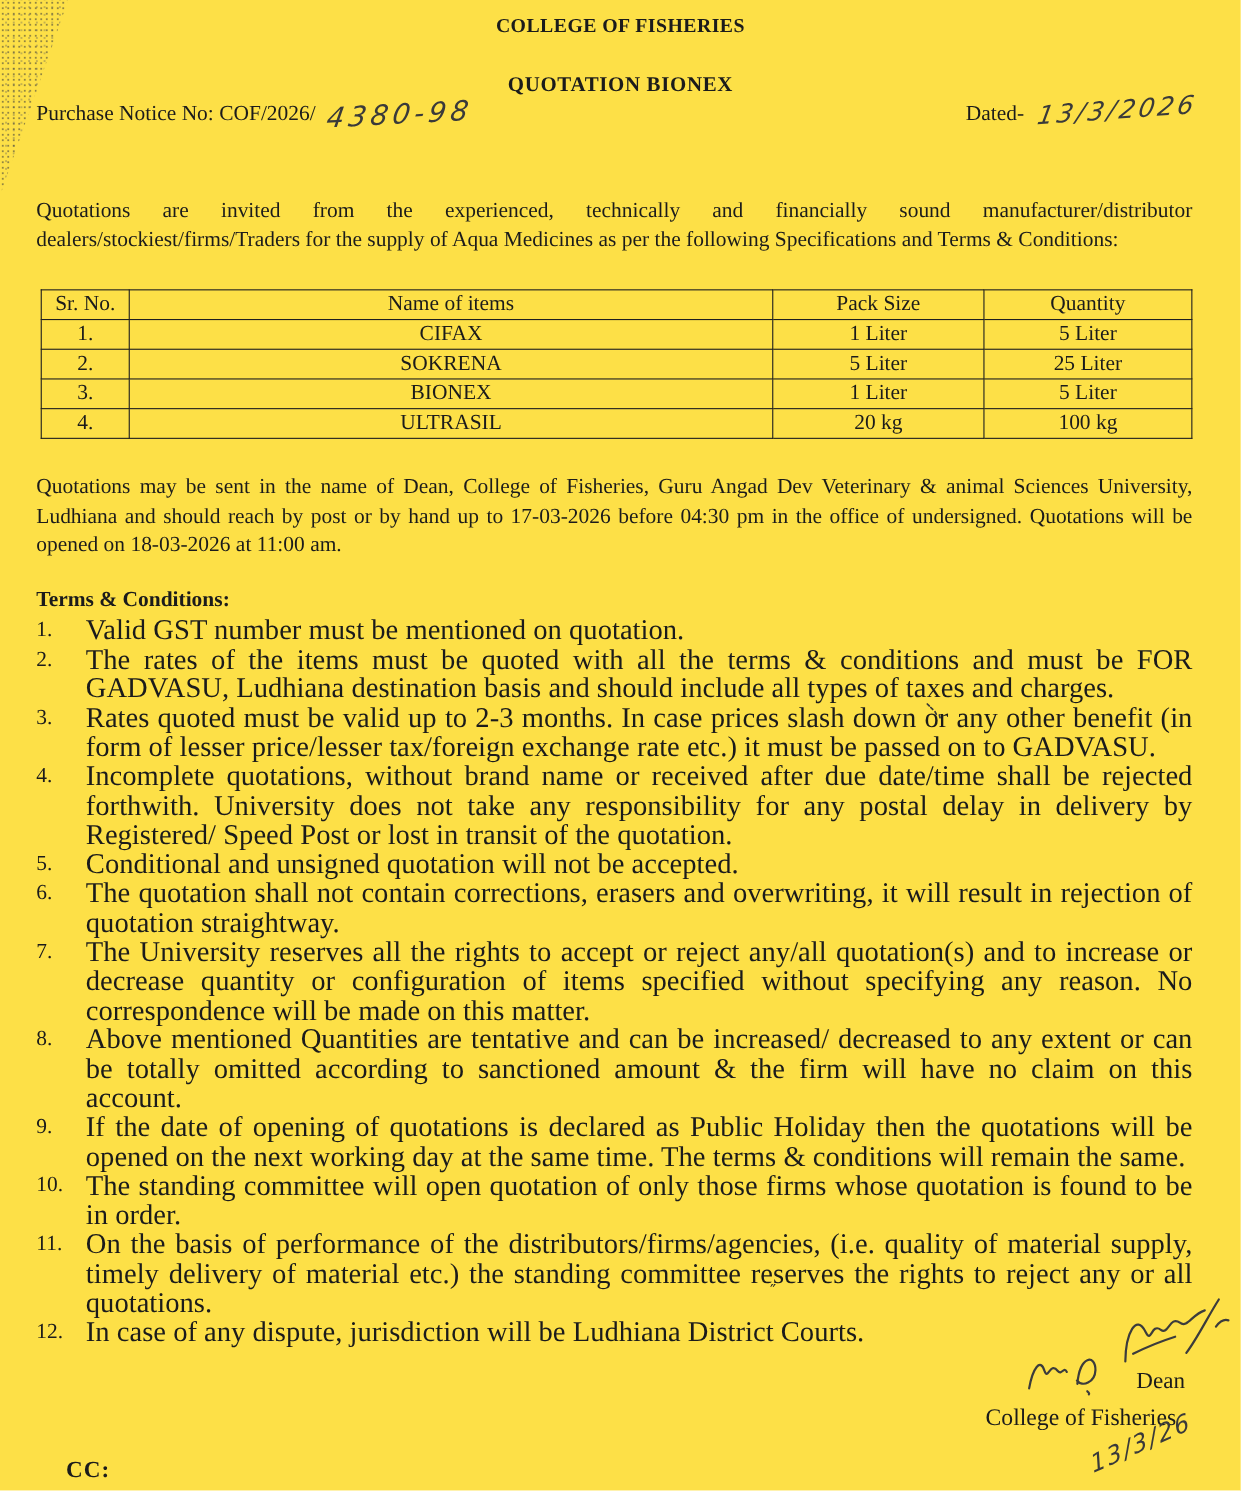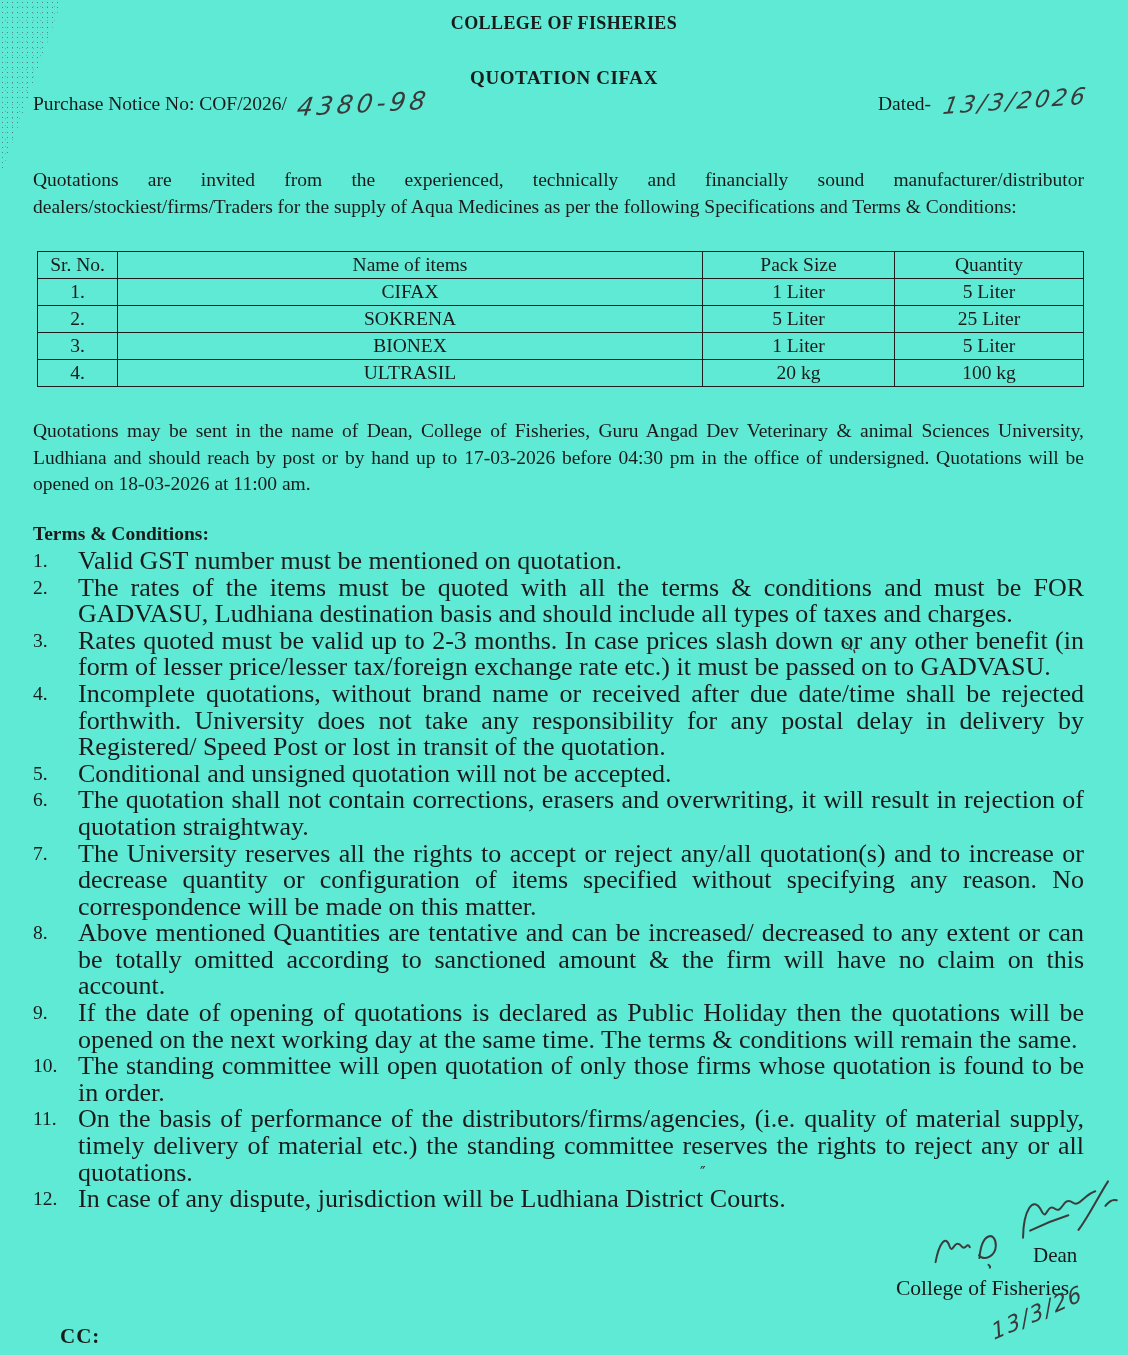--- a/index.html
+++ b/index.html
@@ -2,21 +2,21 @@
 <html><head>
 <meta charset="utf-8">
 <style>
   * { box-sizing: border-box; margin: 0; padding: 0; }
   html, body { background: #ffffff; }
   body { font-family: "Liberation Serif", "DejaVu Serif", serif; color: #1b1b1b; }
   .page {
     position: relative;
     width: 1128px;
     height: 1355px;
-    background: #5eead4;
+    background: #fde047;
     overflow: hidden;
   }
   
   .corner-hatch {
     position: absolute;
     left: 0; top: 0;
     width: 62px; height: 178px;
     clip-path: polygon(0 0, 100% 0, 0 100%);
     background-image:
       radial-gradient(rgba(60,60,60,.55) 0.8px, transparent 1px),
@@ -46,21 +46,21 @@
   }
   .hw-date-top {
     font-size: 23px; letter-spacing: 3px; margin-left: 10px;
     transform: rotate(-4deg) skewX(-14deg); transform-origin: left bottom;
   }
   .para {
     margin: 0 44px 0 33px;
     font-size: 19.5px; line-height: 26.6px;
     text-align: justify;
   }
-  .intro { margin-top: 28px; font-family: Liberation Serif, serif; }
+  .intro { margin-top: 40px; font-family: Liberation Serif, serif; }
   .dispatch { margin-top: 31px; }
   .b { font-weight: normal; }
   table.items {
     border-collapse: collapse;
     margin: 31px 0 0 37px;
     width: 1046px;
     font-size: 19.5px;
     table-layout: fixed;
   }
   table.items th, table.items td {
@@ -118,21 +118,21 @@
 </style>
 </head>
 <body>
 
 <div class="page">
 
   <div class="corner-hatch"></div>
 
   <div class="header">
     <div class="inst-line1">COLLEGE OF FISHERIES</div>
-    <div class="notice-title">QUOTATION CIFAX</div>
+    <div class="notice-title">QUOTATION BIONEX</div>
   </div>
 
   <div class="meta-row">
     <div class="meta-left">
       <span class="meta-label">Purchase Notice No: COF/2026/</span>
       <span class="handwriting hw-notice-no">4380-98</span>
     </div>
     <div class="meta-right">
       <span class="meta-label">Dated-</span>
       <span class="handwriting hw-date-top">13/3/2026</span>

